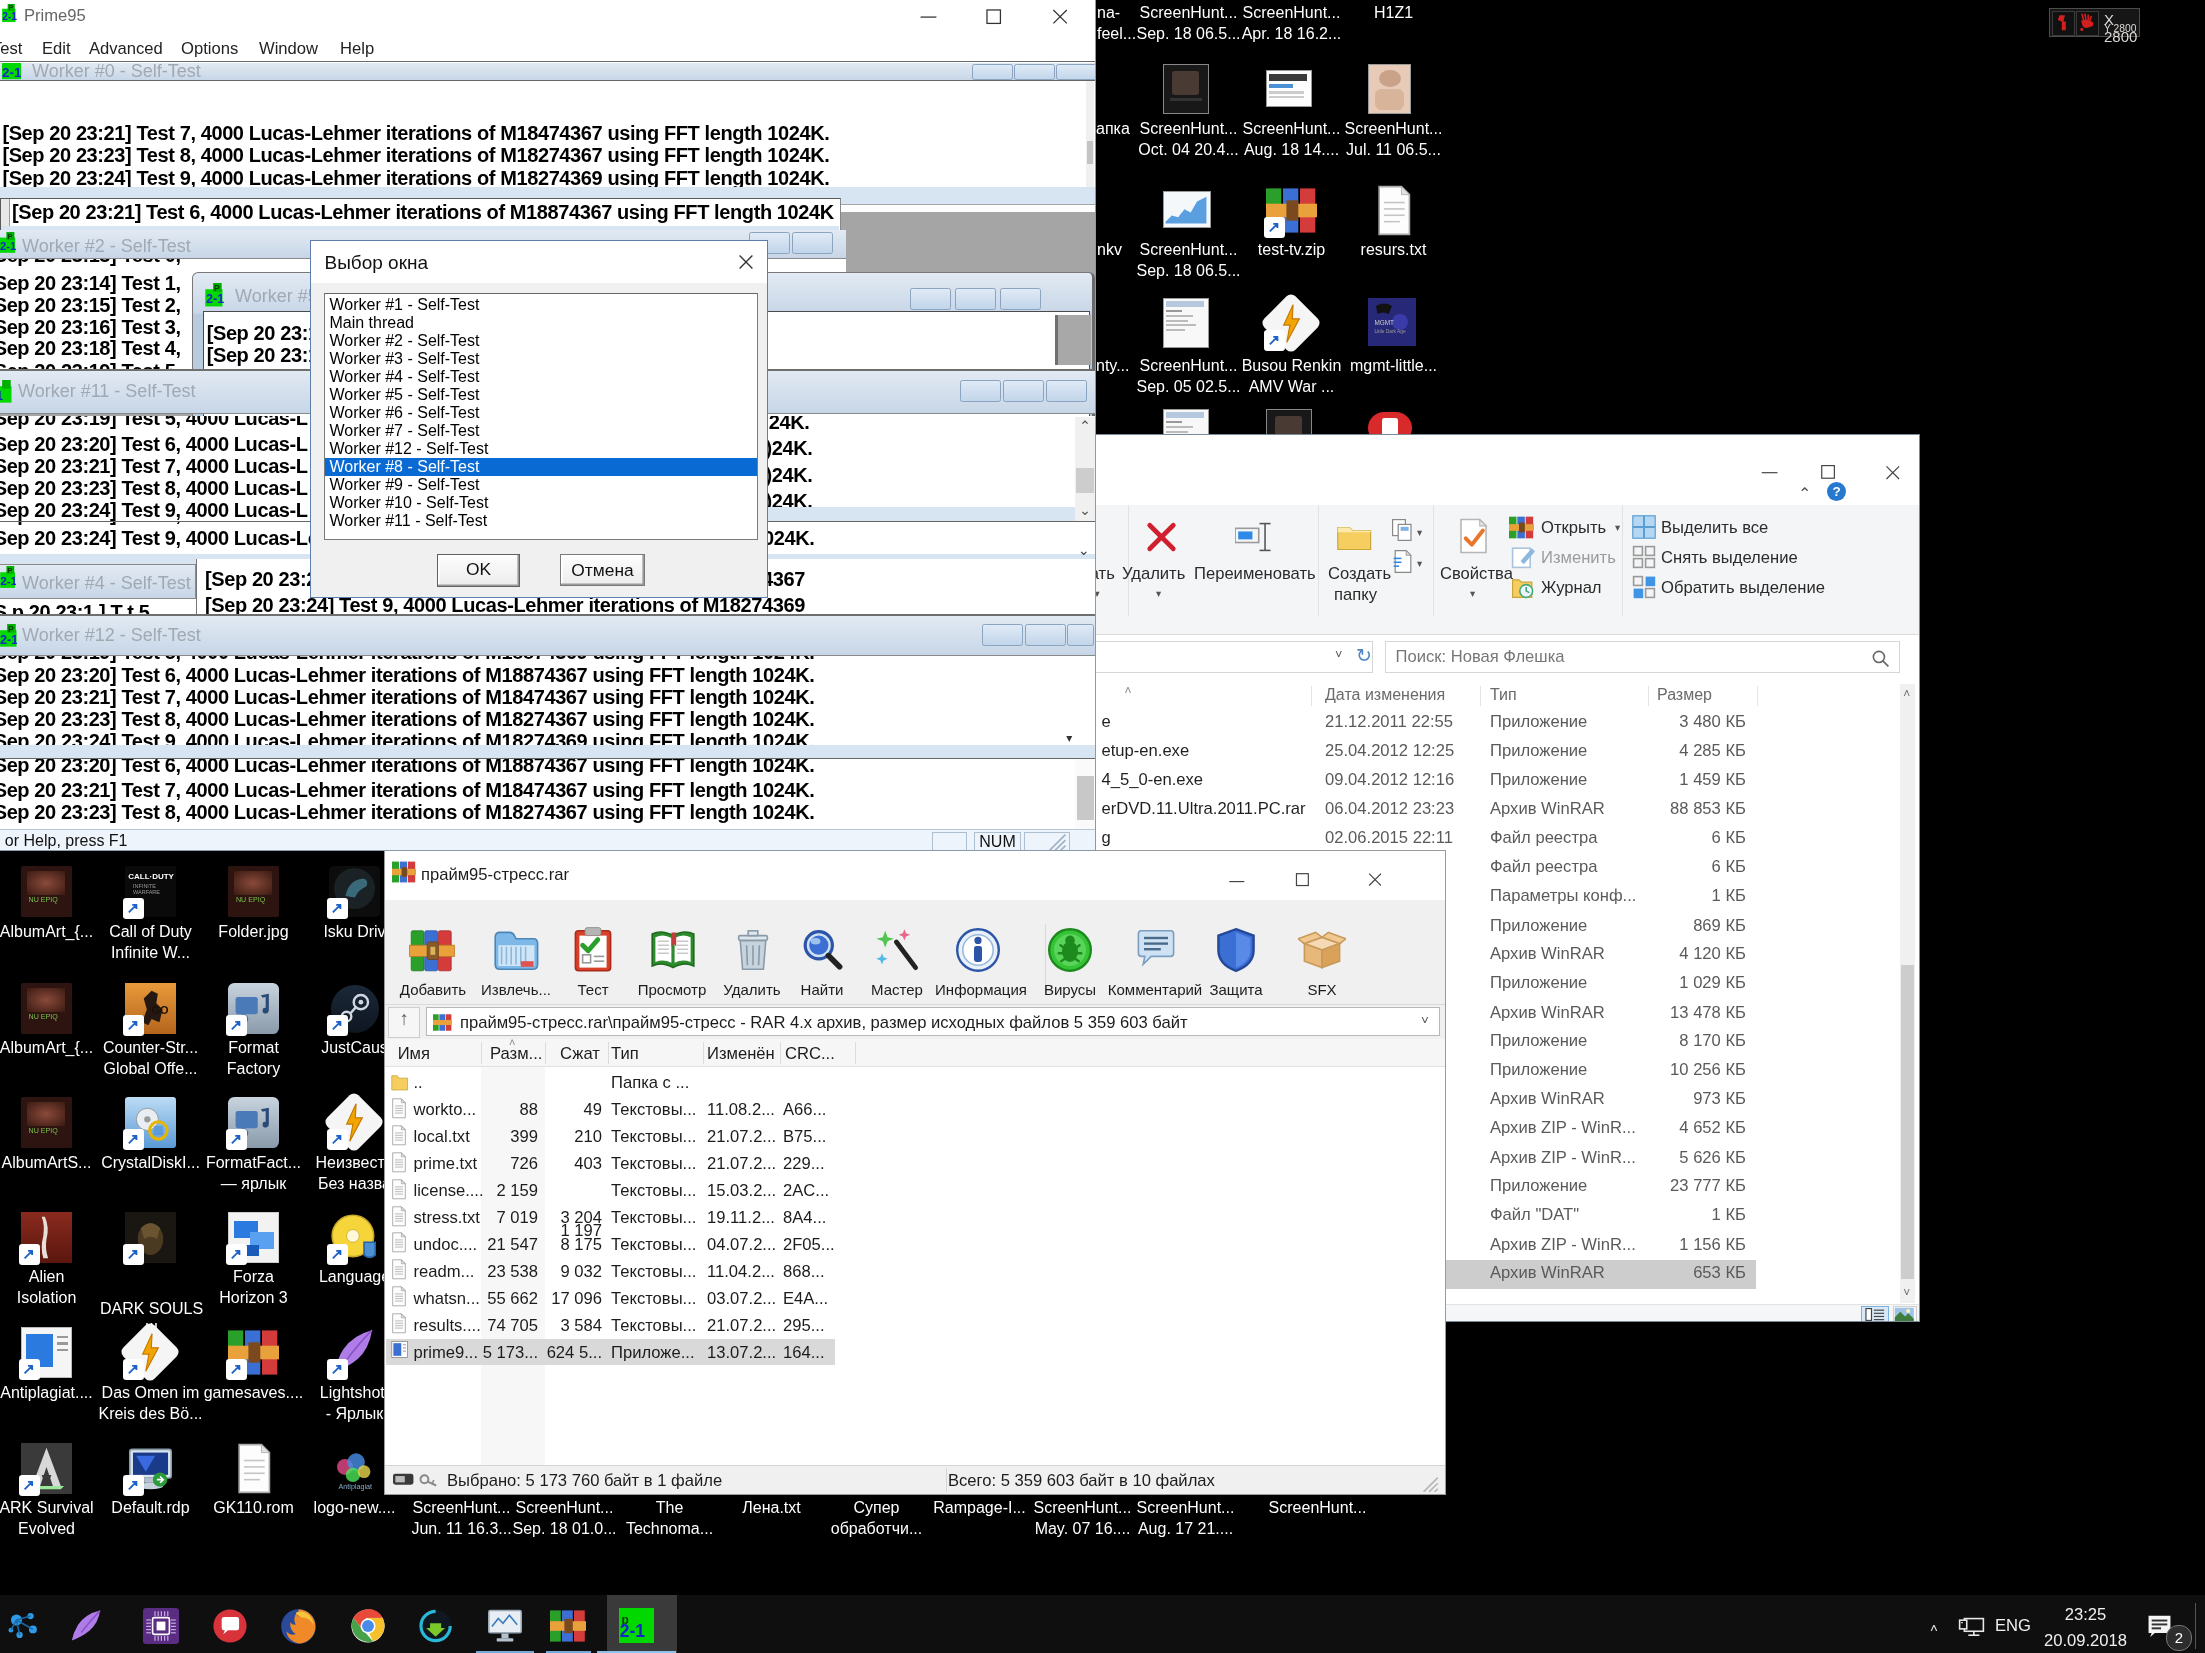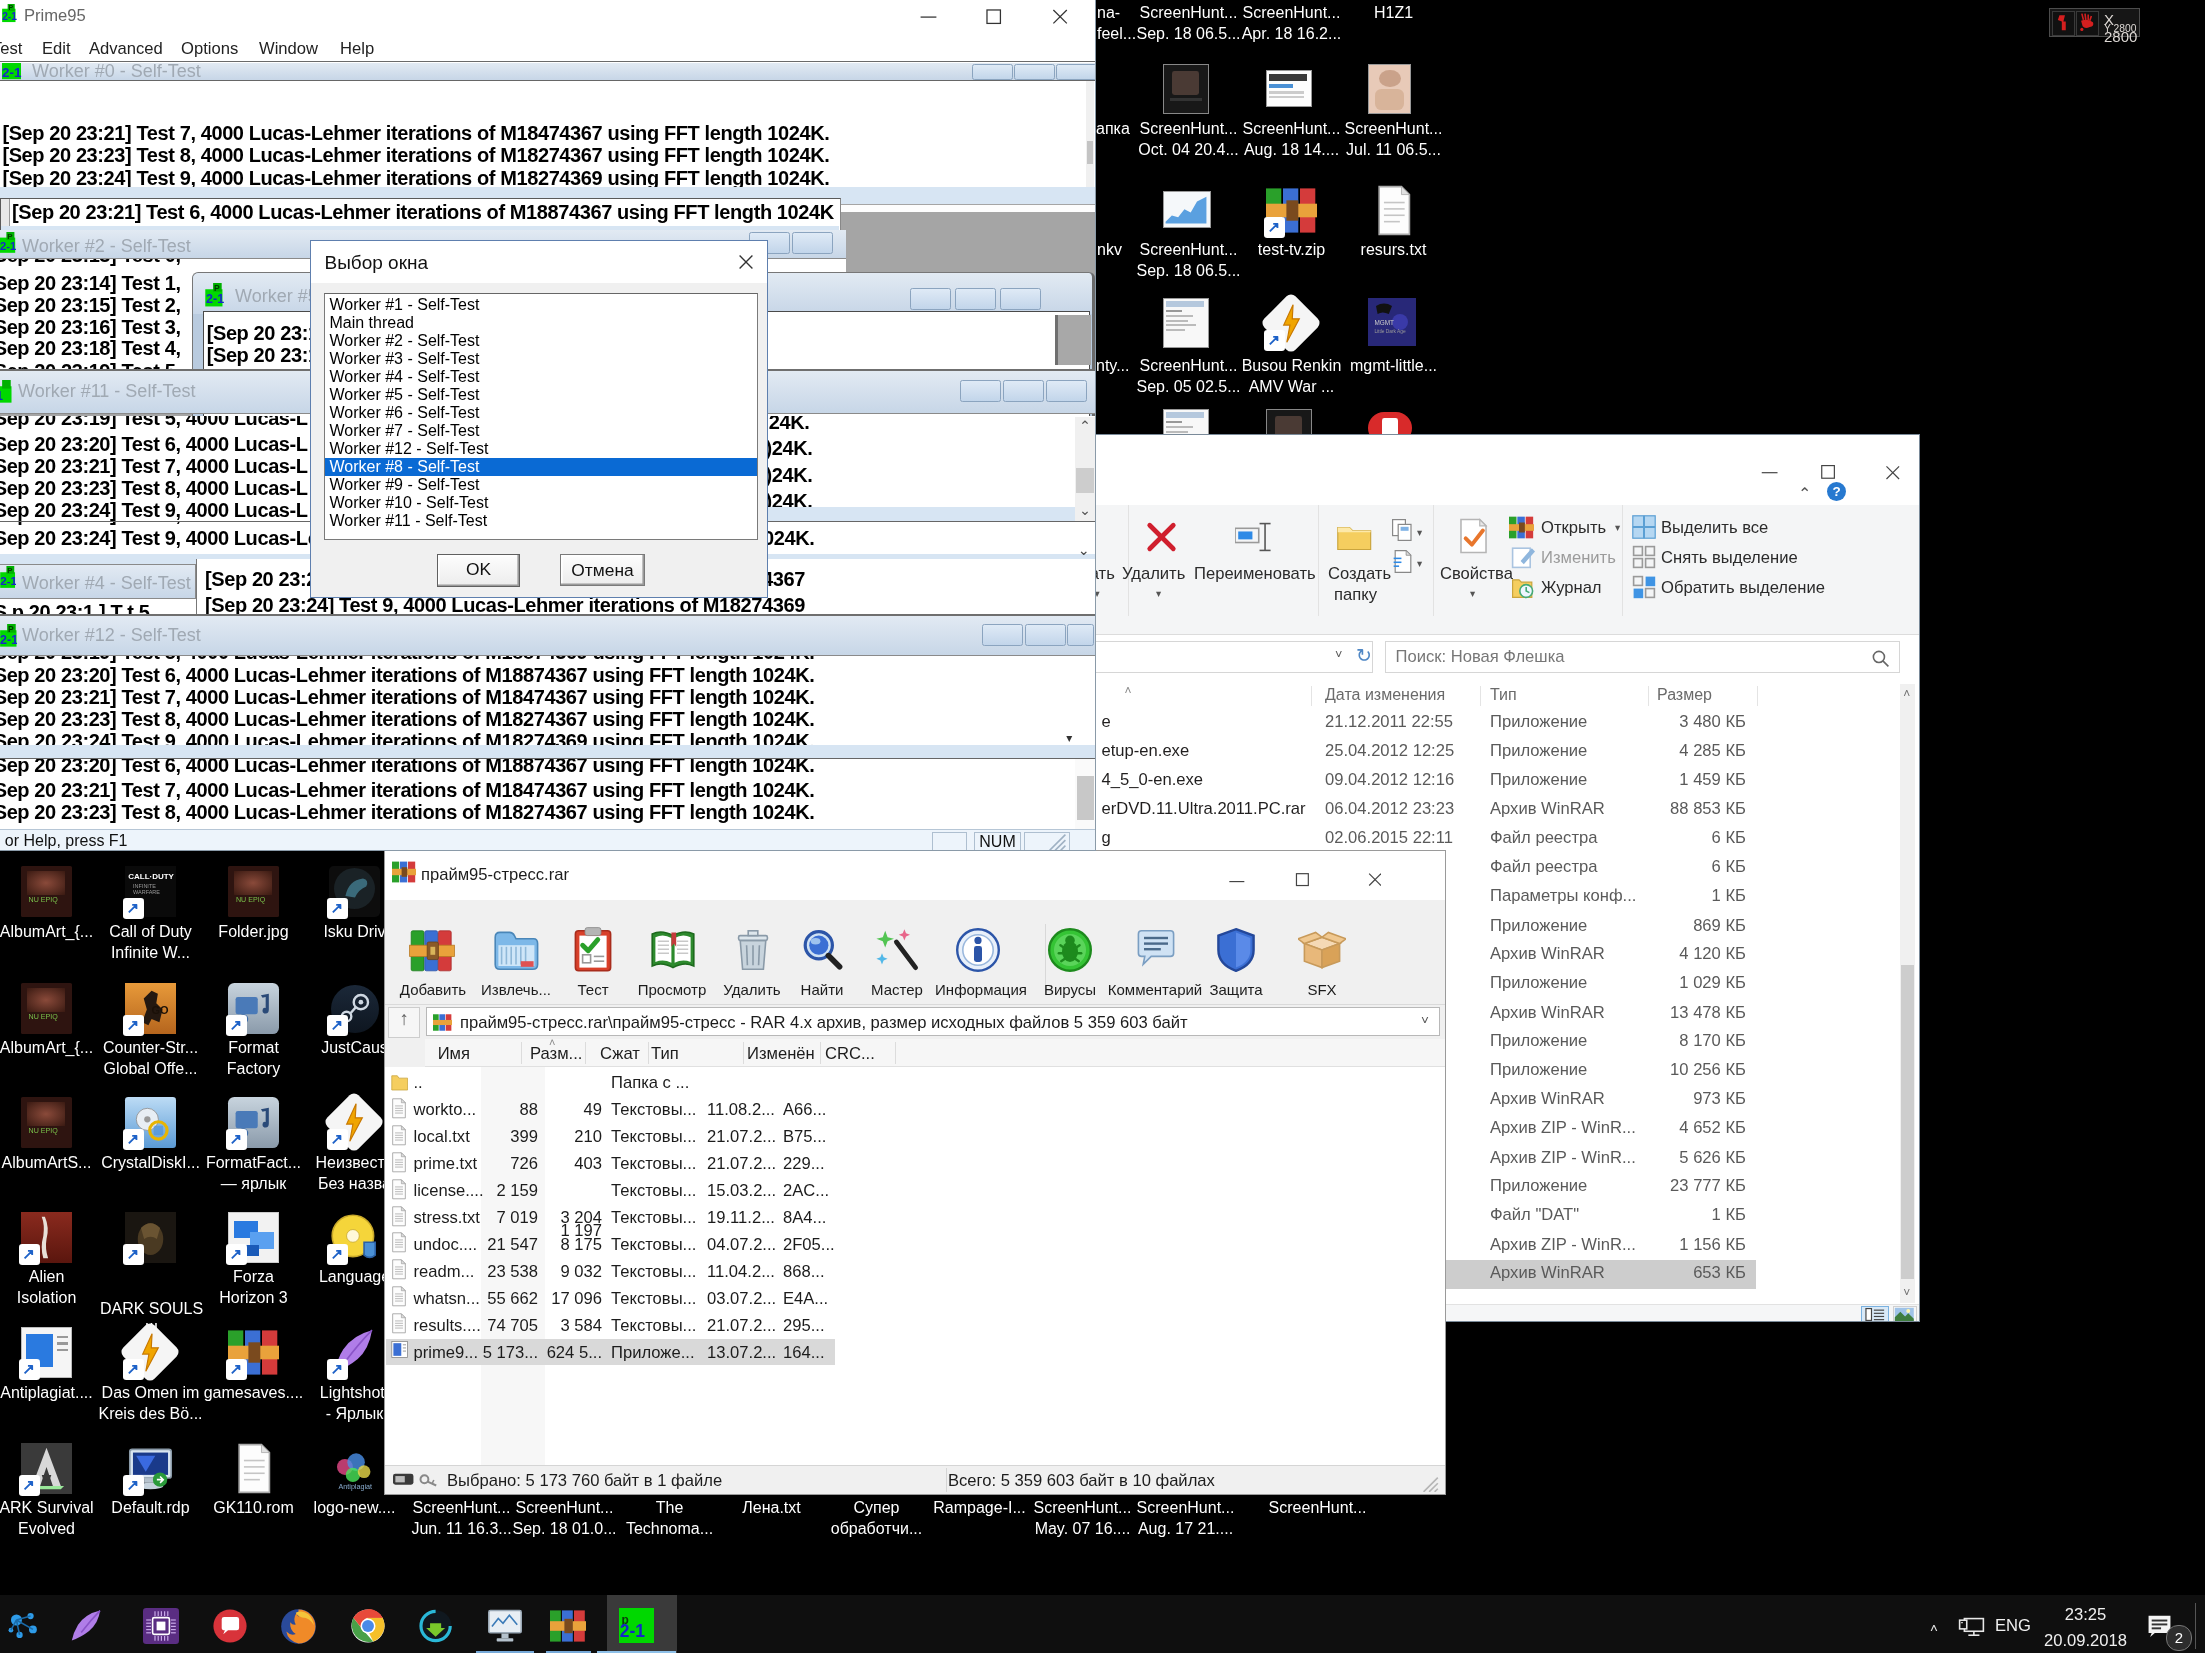--- a/index.html
+++ b/index.html
@@ -762,21 +762,21 @@
           <rect x="0" y="2" width="9" height="26" fill="#2aa02a"></rect>
           <rect x="10" y="2" width="9" height="26" fill="#3b6fd4"></rect>
           <rect x="20" y="2" width="9" height="26" fill="#d43b3b"></rect>
           <rect x="0" y="11" width="30" height="8" fill="#e9a23b"></rect>
         </svg>
       <div class="wr-t" style="left:33px;top:4.8px;">прайм95-стресс.rar\прайм95-стресс - RAR 4.x архив, размер исходных файлов 5 359 603 байт</div>
       <div class="abs" style="left:994px;top:4.8px;color:#555;font-size:13.5px;">˅</div>
     </div>
   </div>
 
-  <div class="abs" style="left:0;top:188px;width:1060px;height:28px;background:#f6f6f6;border-bottom:0.8px solid #e0e0e0;box-sizing:border-box;margin-left:40px;">
+  <div class="abs" style="left:0;top:188px;width:1060px;height:28px;background:#f6f6f6;border-bottom:0.8px solid #e0e0e0;box-sizing:border-box;">
     <div class="wr-t" style="left:12.7px;top:4.8px;">Имя</div>
     <div class="abs" style="left:124px;top:-3.2px;color:#888;font-size:11px;">˄</div>
     <div class="wr-t" style="left:105px;top:4.8px;">Разм...</div>
     <div class="wr-t" style="left:175px;top:4.8px;">Сжат</div>
     <div class="wr-t" style="left:226px;top:4.8px;">Тип</div>
     <div class="wr-t" style="left:322px;top:4.8px;">Изменён</div>
     <div class="wr-t" style="left:400px;top:4.8px;">CRC...</div>
     <div class="abs" style="left:96px;top:3.2px;width:0.8px;height:21.4px;background:#dcdcdc;"></div>
     <div class="abs" style="left:160px;top:3.2px;width:0.8px;height:21.4px;background:#dcdcdc;"></div>
     <div class="abs" style="left:223px;top:3.2px;width:0.8px;height:21.4px;background:#dcdcdc;"></div>

